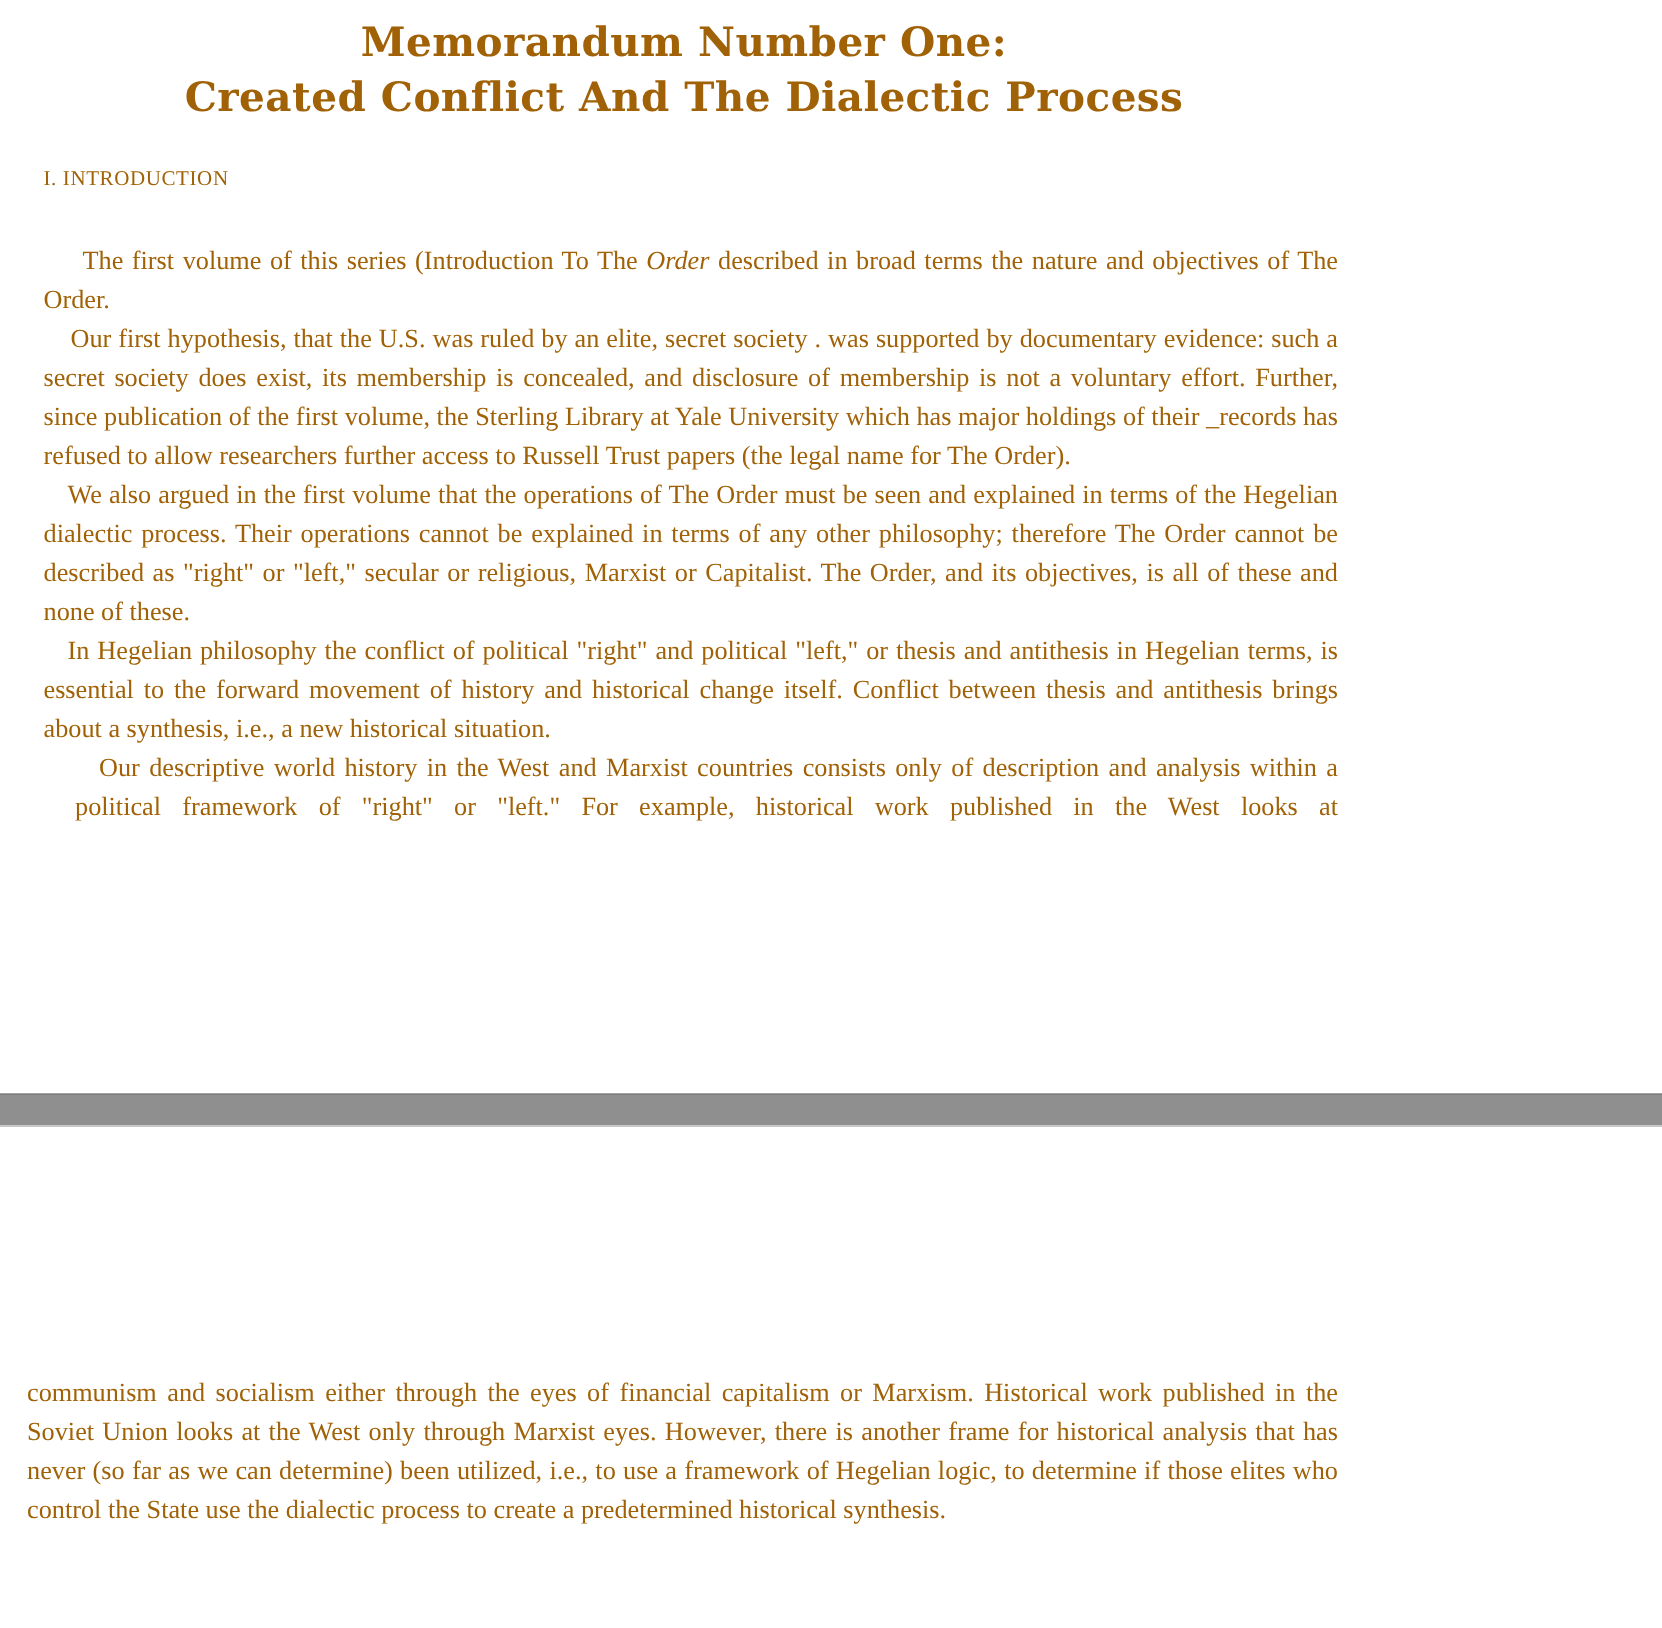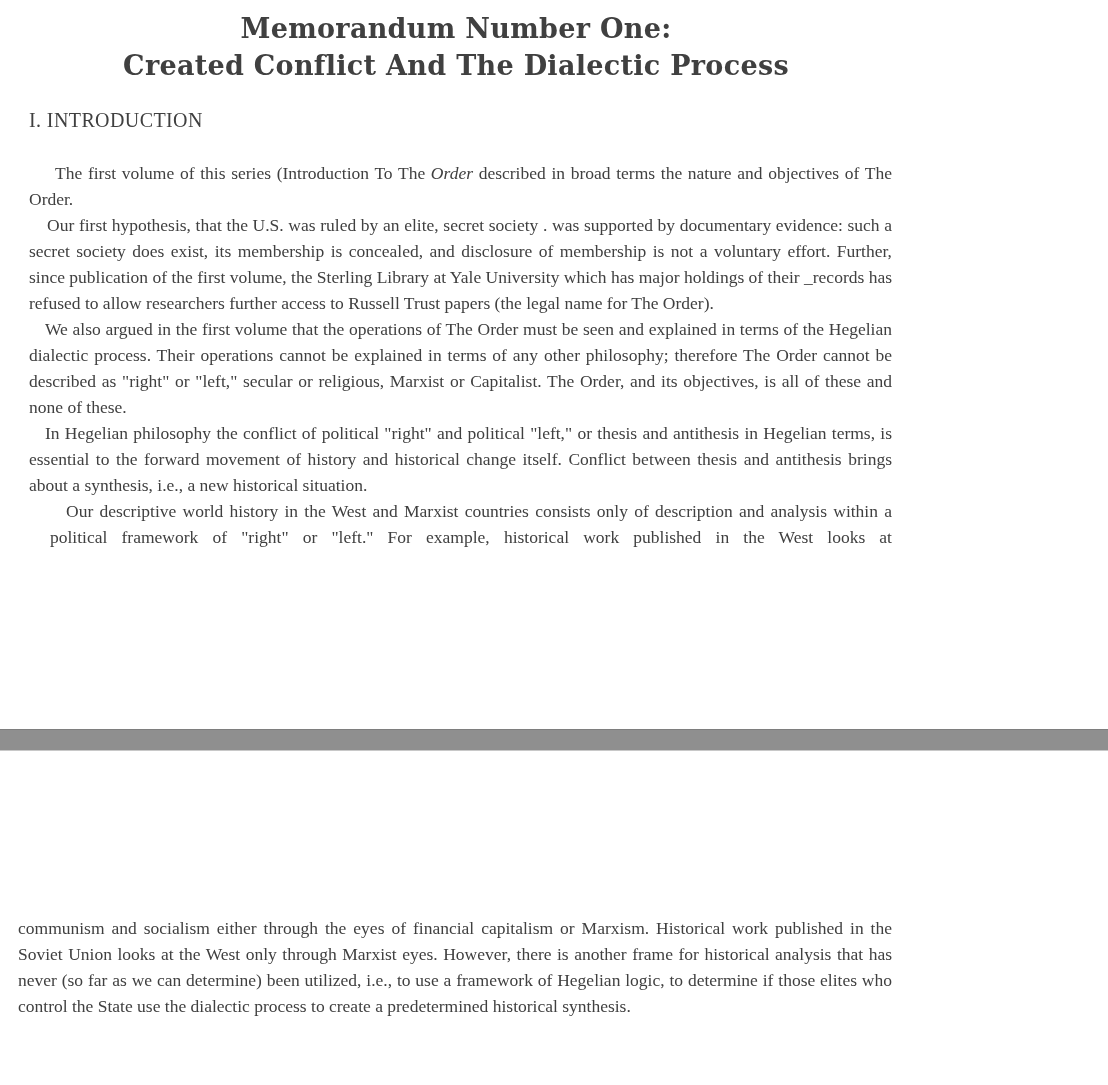--- a/index.html
+++ b/index.html
@@ -5,37 +5,37 @@
   html, body { margin: 0; padding: 0; }
   body {
     width: 1108px; height: 1085px;
     background: #ffffff;
     overflow: hidden;
   }
   .page {
     position: relative;
     width: 912px; height: 1085px;
     background: #ffffff;
-    color: #404040;
+    color: #a16207;
     font-family: "Liberation Serif", "DejaVu Serif", serif;
   }
   .doc-title {
     margin: 0;
     padding-top: 10px;
     text-align: center;
     font-family: "DejaVu Serif", "Liberation Serif", serif;
     font-weight: bold;
     font-size: 27px;
     line-height: 37px;
     letter-spacing: 0.3px;
   }
   .section-heading {
     margin: 24px 0 0 29px;
     font-weight: normal;
-    font-size: 20px;
+    font-size: 14px;
     line-height: 24px;
     letter-spacing: 0.4px;
   }
   .text-block {
     margin: 28px 20px 0 29px;
     font-size: 17.5px;
     line-height: 26px;
     text-align: justify;
   }
   .text-block p { margin: 0; padding: 0; font-family: Liberation Serif, serif; }

